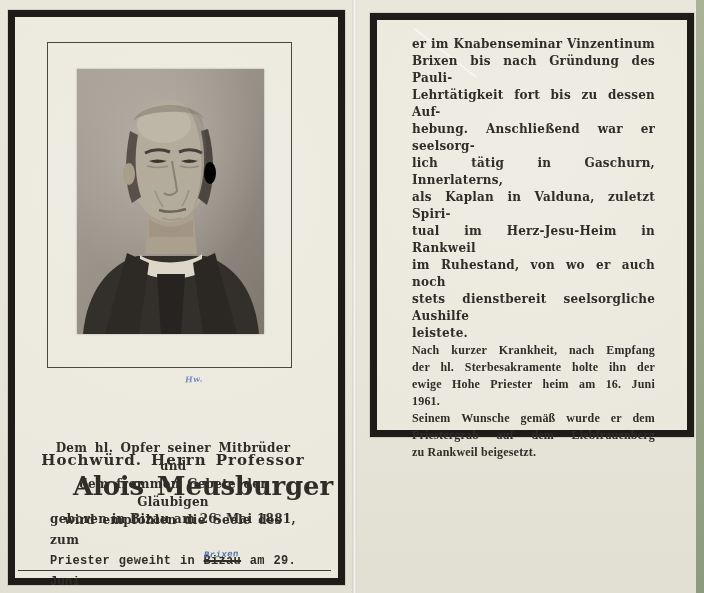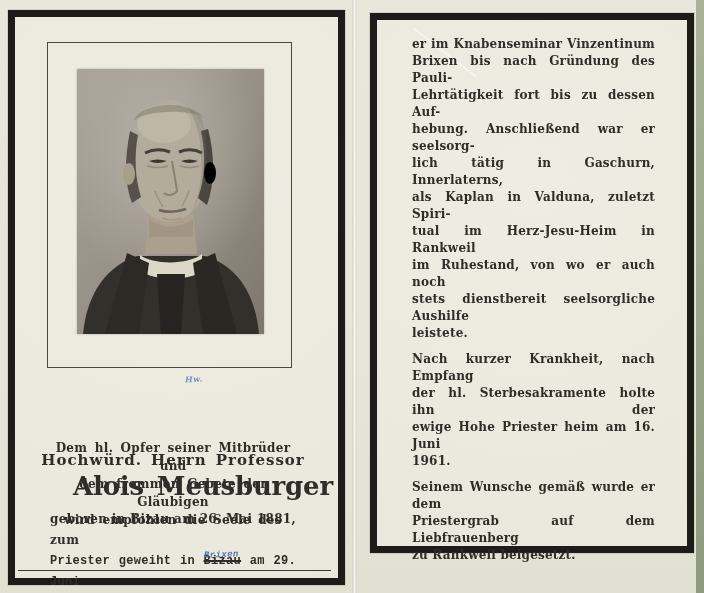--- a/index.html
+++ b/index.html
@@ -18,21 +18,21 @@
   .fold-crease {
     position:absolute; left:352px; top:0; width:5px; height:100%;
     background:linear-gradient(90deg, rgba(110,104,90,.16), rgba(255,255,255,.55), rgba(110,104,90,.10));
   }
 
   .panel {
     position:absolute; border:7px solid #1d1c19; background:radial-gradient(circle at 50% 30%, #efece3 0%, #eae7dc 100%);
     box-shadow:0 0 0 1px rgba(60,55,45,.12);
   }
   .panel-left  { left:8px;  top:10px; width:337px; height:575px; }
-  .panel-right { left:370px; top:13px; width:324px; height:540px; }
+  .panel-right { left:370px; top:13px; width:324px; height:424px; }
 
   .diag-crease {
     position:absolute; left:38px; top:8px; width:78px; height:2px;
     background:rgba(255,255,255,.5); transform:rotate(38deg); transform-origin:left top;
   }
 
   
   .photo-frame {
     position:absolute; left:32px; top:25px; width:245px; height:326px;
     border:1px solid #4a473f;
@@ -76,21 +76,21 @@
     position:absolute; left:0; top:-9px; font-size:9px; letter-spacing:.4px;
     transform:rotate(-2deg); white-space:nowrap;
   }
   .bottom-rule {
     position:absolute; left:3px; right:7px; top:553px; height:1px; background:#3c3a34;
   }
 
   
   .text-col { position:absolute; left:35px; top:16px; width:243px;
     font-size:12px; line-height:17px; letter-spacing:.2px; }
-  .para-2, .para-3 { margin-top:9px; }
+  .para-2, .para-3 { margin-top:0;font-family:Liberation Serif, serif; }
 </style>
 </head>
 <body>
 
 <div class="page">
 
   <div class="scan-edge"></div>
   <div class="fold-crease"></div>
 
   <section class="panel panel-left">

